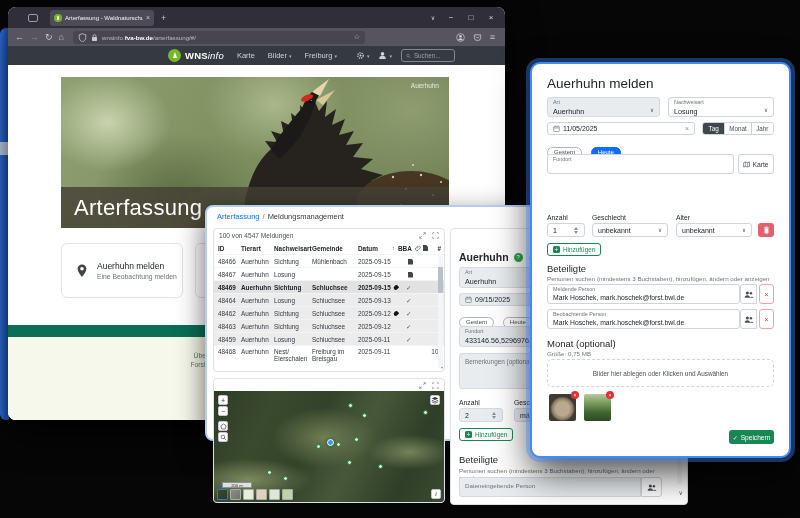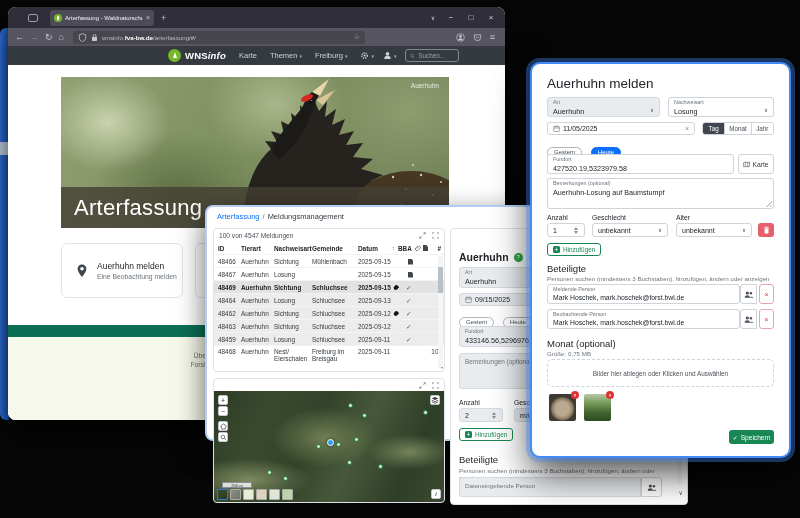--- a/index.html
+++ b/index.html
@@ -35,21 +35,21 @@
   .ticon{width:9px;height:9px;flex:none;color:#c9c9d0;}
   .rightico{margin-left:auto;display:flex;align-items:center;gap:8px;padding-right:3px;}
 
   .viewport{position:absolute;left:0;top:39px;right:0;bottom:0;background:#fff;overflow:hidden;}
   .navbar{height:19px;background:#343a40;display:flex;align-items:center;padding:0 50px 0 160px;gap:13px;}
   .brand{display:flex;align-items:center;gap:4px;color:#fff;flex:none;}
   .logo{width:13px;height:13px;border-radius:50%;background:#76b82a;position:relative;flex:none;}
   .logo::after{content:"";position:absolute;left:4.5px;top:2.5px;width:0;height:0;border-left:2px solid transparent;border-right:2px solid transparent;border-bottom:6px solid #fff;}
   .brandtxt{font-size:9.5px;letter-spacing:.2px;}
   .brandtxt b{font-weight:bold;}
-  .brandtxt i{font-style:italic;font-weight:bold;}
+  .brandtxt i{font-style:italic;font-weight:normal;}
   .nlink{font-size:7.5px;color:#ccd2d8;white-space:nowrap;}
   .caret::after{content:"▾";font-size:5px;margin-left:2px;color:#aab2b9;}
   .nright{margin-left:auto;display:flex;align-items:center;gap:9px;}
   .nico{color:#ccd2d8;display:flex;align-items:center;}
   .searchbox{width:54px;height:13px;border:1px solid #80878d;border-radius:3px;display:flex;align-items:center;gap:3px;padding:0 4px;}
   .searchbox input{border:none;background:transparent;color:#adb5bd;font-size:6.3px;width:100%;outline:none;font-family:inherit;padding:0;}
   .searchbox input::placeholder{color:#9aa2a9;}
 
   .hero{position:absolute;left:53px;top:31px;width:388px;height:151px;overflow:hidden;
     background:
@@ -225,21 +225,21 @@
       </div>
     </div>
 
     <div class="viewport">
       <div class="navbar">
         <div class="brand">
           <span class="logo"></span>
           <span class="brandtxt"><b>WNS</b><i>info</i></span>
         </div>
         <span class="nlink">Karte</span>
-        <span class="nlink caret">Themen</span>
+        <span class="nlink caret">Bilder</span>
         <span class="nlink caret">Freiburg</span>
         <div class="nright">
           <span class="nico caret">
               <svg width="9" height="9" viewBox="0 0 10 10">
                 <circle cx="5" cy="5" r="3" fill="none" stroke="currentColor" stroke-width="1.5" stroke-dasharray="1.4 1.1"></circle>
                 <circle cx="5" cy="5" r="1.1" fill="currentColor"></circle>
               </svg>
             </span>
           <span class="nico caret">
               <svg width="9" height="9" viewBox="0 0 10 10">
@@ -603,36 +603,30 @@
       <span style="width:27px;">Monat</span>
       <span style="width:23px;">Jahr</span>
     </div>
     <div class="pf" style="left:15px;top:76px;">
       <span class="pill">Gestern</span>
       <span class="pill blue">Heute</span>
     </div>
 
     <div class="pf fld" style="left:15px;top:90px;width:187px;height:20px;">
       <div class="flabel">Fundort</div>
-      <div class="fvalue">427520.19,5323979.58</div>
     </div>
     <div class="pf sqbtn" style="left:206px;top:90px;width:36px;height:20px;border-radius:3px;gap:2px;font-size:6.8px;color:#343a40;">
       <svg width="7" height="7" viewBox="0 0 10 10">
           <path d="M1,2.3 L3.8,1.4 L6.6,2.3 L9.2,1.4 V7.6 L6.6,8.5 L3.8,7.6 L1,8.5 Z" fill="none" stroke="currentColor" stroke-width="0.8"></path>
           <line x1="3.8" y1="1.4" x2="3.8" y2="7.6" stroke="currentColor" stroke-width="0.6"></line>
           <line x1="6.6" y1="2.3" x2="6.6" y2="8.5" stroke="currentColor" stroke-width="0.6"></line>
         </svg>
       <span>Karte</span>
     </div>
 
-    <div class="pf fld" style="left:15px;top:114px;width:227px;height:31px;">
-      <div class="flabel">Bemerkungen (optional)</div>
-      <div class="fvalue">Auerhuhn-Losung auf Baumstumpf</div>
-      <span class="resz"></span>
-    </div>
 
     <div class="pf lblsm" style="left:15px;top:150px;">Anzahl</div>
     <div class="pf lblsm" style="left:60px;top:150px;">Geschlecht</div>
     <div class="pf lblsm" style="left:144px;top:150px;">Alter</div>
     <div class="pf fld rowfld" style="left:15px;top:159px;width:38px;height:14px;">
       <span>1</span>
       <span class="stepper">
           <i class="up"></i>
           <i class="dn"></i>
         </span>

